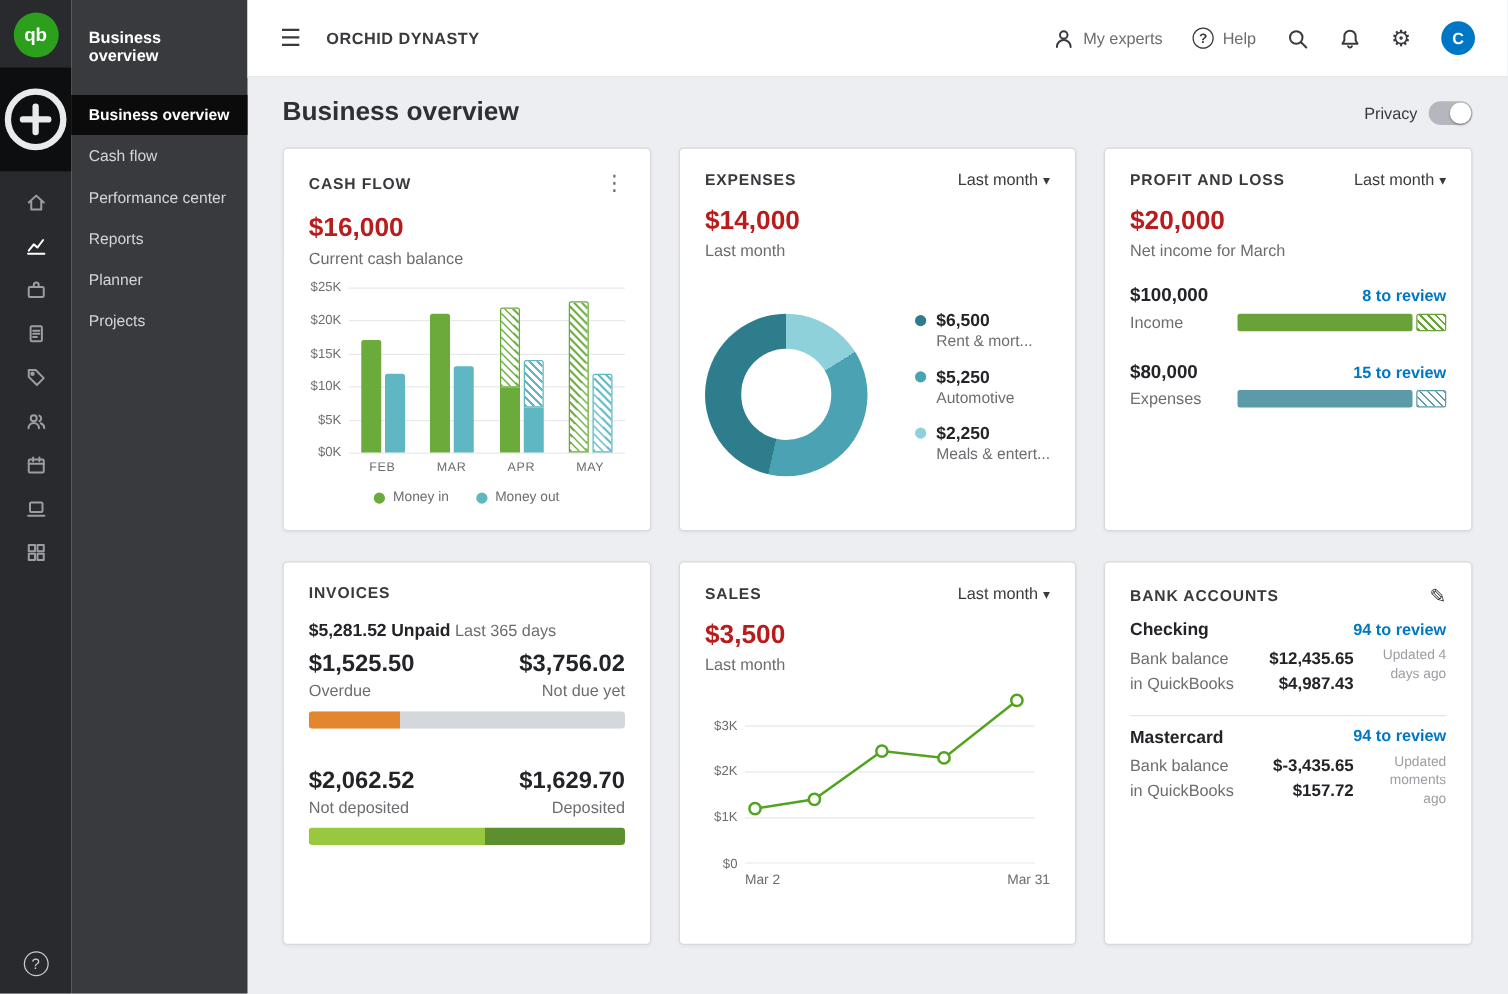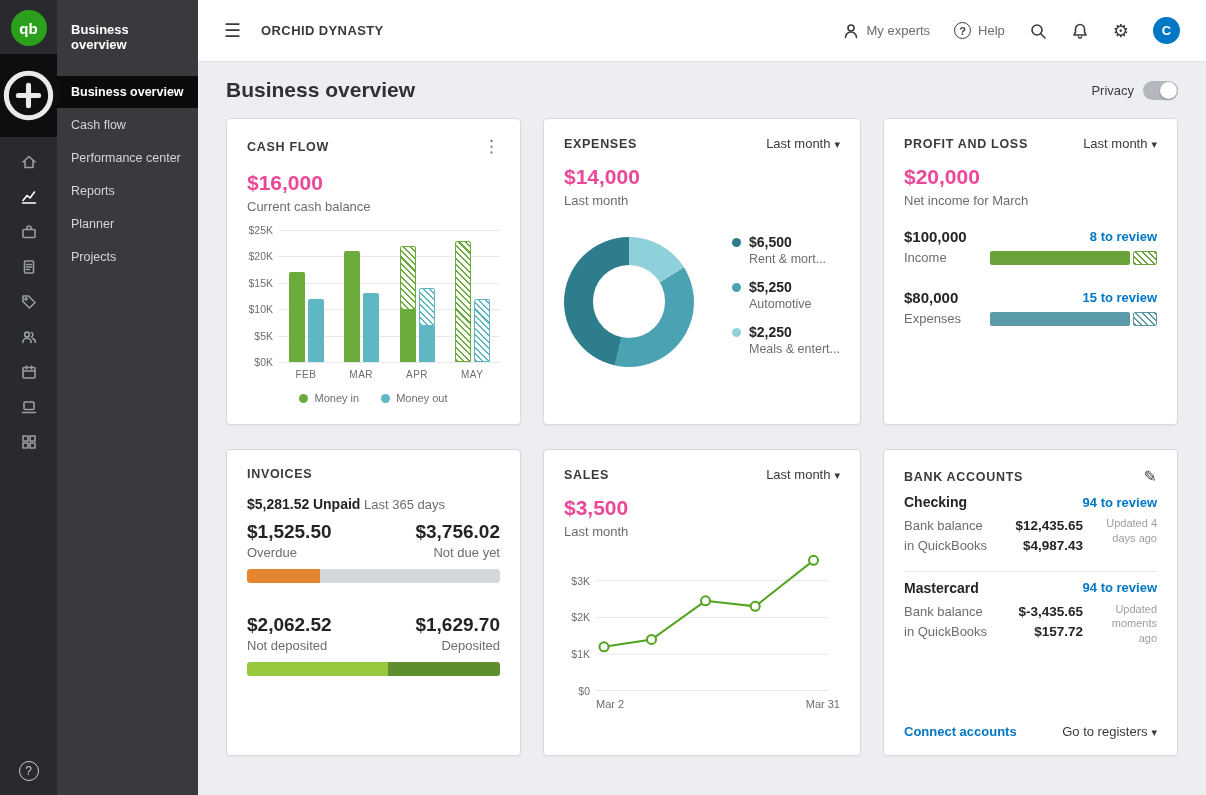--- a/index.html
+++ b/index.html
@@ -46,41 +46,41 @@
   .toggle .knob { width:17px; height:17px; border-radius:50%; background:#fff; position:absolute; top:1px; right:1px;
     box-shadow:0 1px 2px rgba(0,0,0,.3); }
   .grid { display:grid; grid-template-columns:repeat(3,1fr); gap:24px 22px; }
   .card { background:#fff; border:1px solid #d7d9dc; border-radius:4px; padding:17px 20px 16px;
     box-shadow:0 1px 2px rgba(0,0,0,.04); min-height:307px; display:flex; flex-direction:column; }
   .card-head { display:flex; justify-content:space-between; align-items:center; }
   .card-title { font-size:12.5px; font-weight:bold; letter-spacing:.7px; color:#393a3d; }
   .period { font-size:13px; color:#393a3d; cursor:pointer; white-space:nowrap; }
   .caret::after { content:"▾"; margin-left:4px; font-size:11px; }
   .kebab { font-size:17px; color:#6b6d70; cursor:pointer; }
-  .big-amount { font-size:21px; font-weight:bold; color:#ec4899; margin-top:14px; }
+  .big-amount { font-size:21px; font-weight:bold; color:#b91c1c; margin-top:14px; }
   .subtitle { font-size:13px; color:#6b6d70; margin-top:4px; }
   .review-link { font-size:13px; font-weight:bold; color:#0077c5; text-decoration:none; cursor:pointer; white-space:nowrap; }
   .hatch { border:1px solid var(--hc); background-image:repeating-linear-gradient(45deg, var(--hc) 0, var(--hc) 1.5px, #fff 1.5px, #fff 4.5px); }
   
   .cf-chart { display:flex; margin-top:16px; }
   .y-axis { position:relative; width:32px; flex-shrink:0; }
   .ytick { position:absolute; right:6px; transform:translateY(-50%); font-size:10.5px; color:#6b6d70; white-space:nowrap; }
   .cf-plot { position:relative; flex:1; height:132px; }
   .gridline { position:absolute; left:0; right:0; border-top:1px solid #e7e9eb; }
   .bar-groups { position:absolute; inset:0; display:flex; justify-content:space-around; align-items:flex-end; }
   .bar-group { display:flex; gap:3px; align-items:flex-end; height:100%; }
   .bar { width:16px; display:flex; flex-direction:column; }
   .bar > :first-child { border-radius:2px 2px 0 0; }
   .cf-months { display:flex; justify-content:space-around; margin-left:32px; margin-top:7px;
     font-size:10px; letter-spacing:.5px; color:#6b6d70; }
   .cf-legend { display:flex; justify-content:center; gap:22px; margin-top:12px; font-size:11px; color:#6b6d70; }
   .legend-item { display:flex; align-items:center; gap:6px; }
   .dot { width:9px; height:9px; border-radius:50%; display:inline-block; flex-shrink:0; }
   
-  .donut-wrap { display:flex; align-items:center; gap:38px; margin-top:26px; }
+  .donut-wrap { display:flex; align-items:center; gap:38px; margin-top:40px; }
   .donut { width:130px; height:130px; border-radius:50%; position:relative; flex-shrink:0; }
   .donut::after { content:""; position:absolute; inset:22%; background:#fff; border-radius:50%; }
   .donut-legend-item { margin-bottom:13px; }
   .dl-top { display:flex; align-items:center; gap:8px; font-size:14px; font-weight:bold; color:#222427; }
   .dl-label { font-size:12.5px; color:#6b6d70; margin:2px 0 0 17px; white-space:nowrap; }
   
   .pl-rows { margin-top:20px; }
   .pl-row { display:grid; grid-template-columns:86px 1fr; row-gap:5px; align-items:center; margin-bottom:24px; }
   .pl-amount { font-size:15px; font-weight:bold; color:#222427; }
   .pl-row .review-link { justify-self:end; }
@@ -476,21 +476,17 @@
                   <div>in QuickBooks</div>
                 </div>
                 <div class="acct-amounts">
                   <div>$-3,435.65</div>
                   <div>$157.72</div>
                 </div>
                 <div class="acct-updated">Updated moments ago</div>
               </div>
             </div>
           </div>
-        <div class="ba-footer">
-          <a class="review-link">Connect accounts</a>
-          <span class="caret" style="font-size:13px;color:#393a3d;cursor:pointer;">Go to registers</span>
-        </div>
       </div>
 
     </div>
   </div>
 </div>
 
 </body></html>

